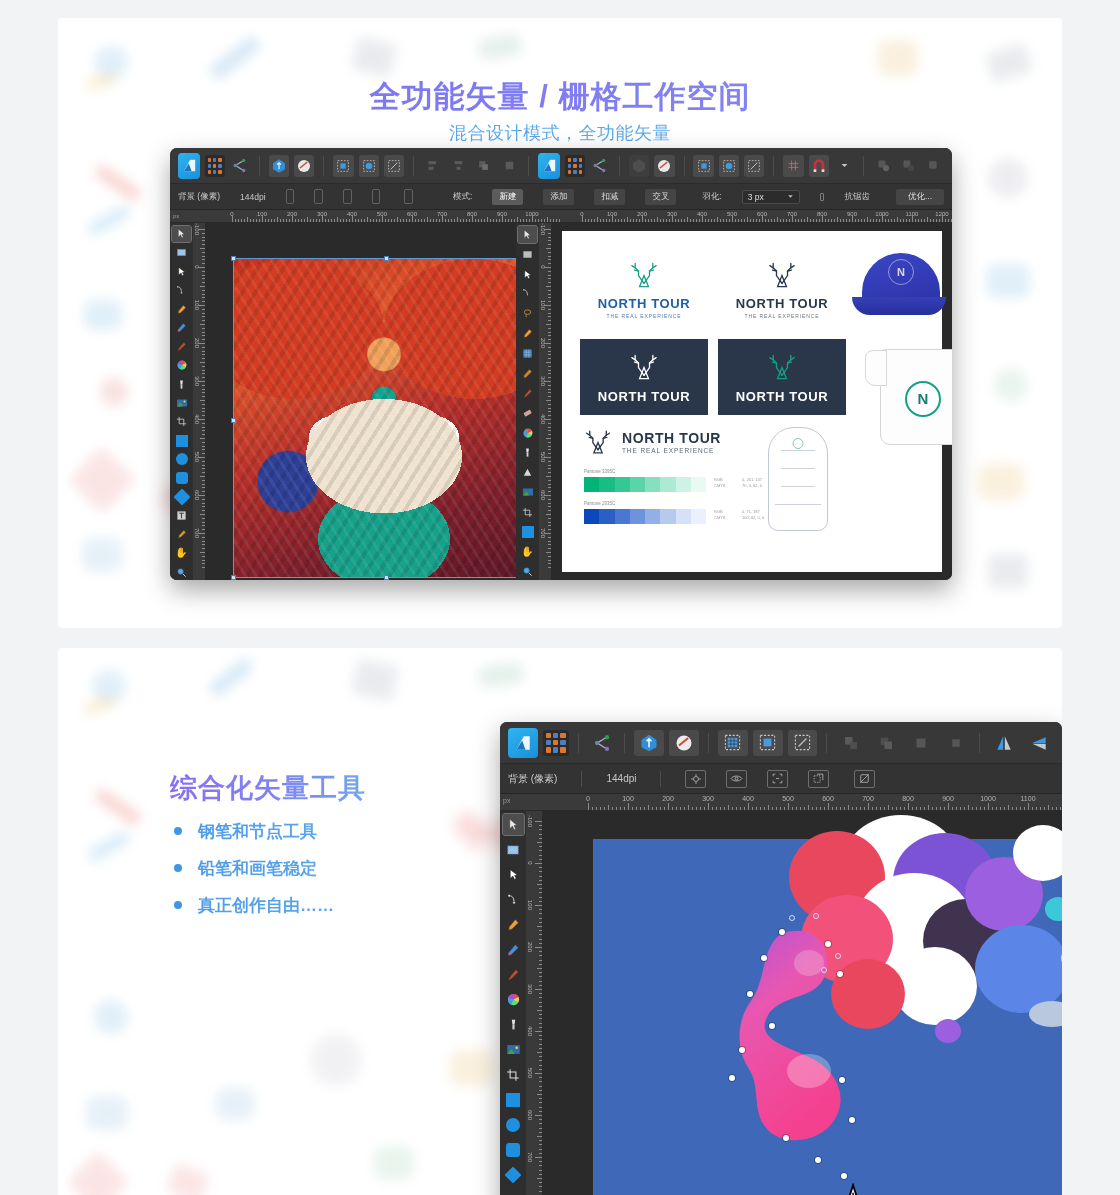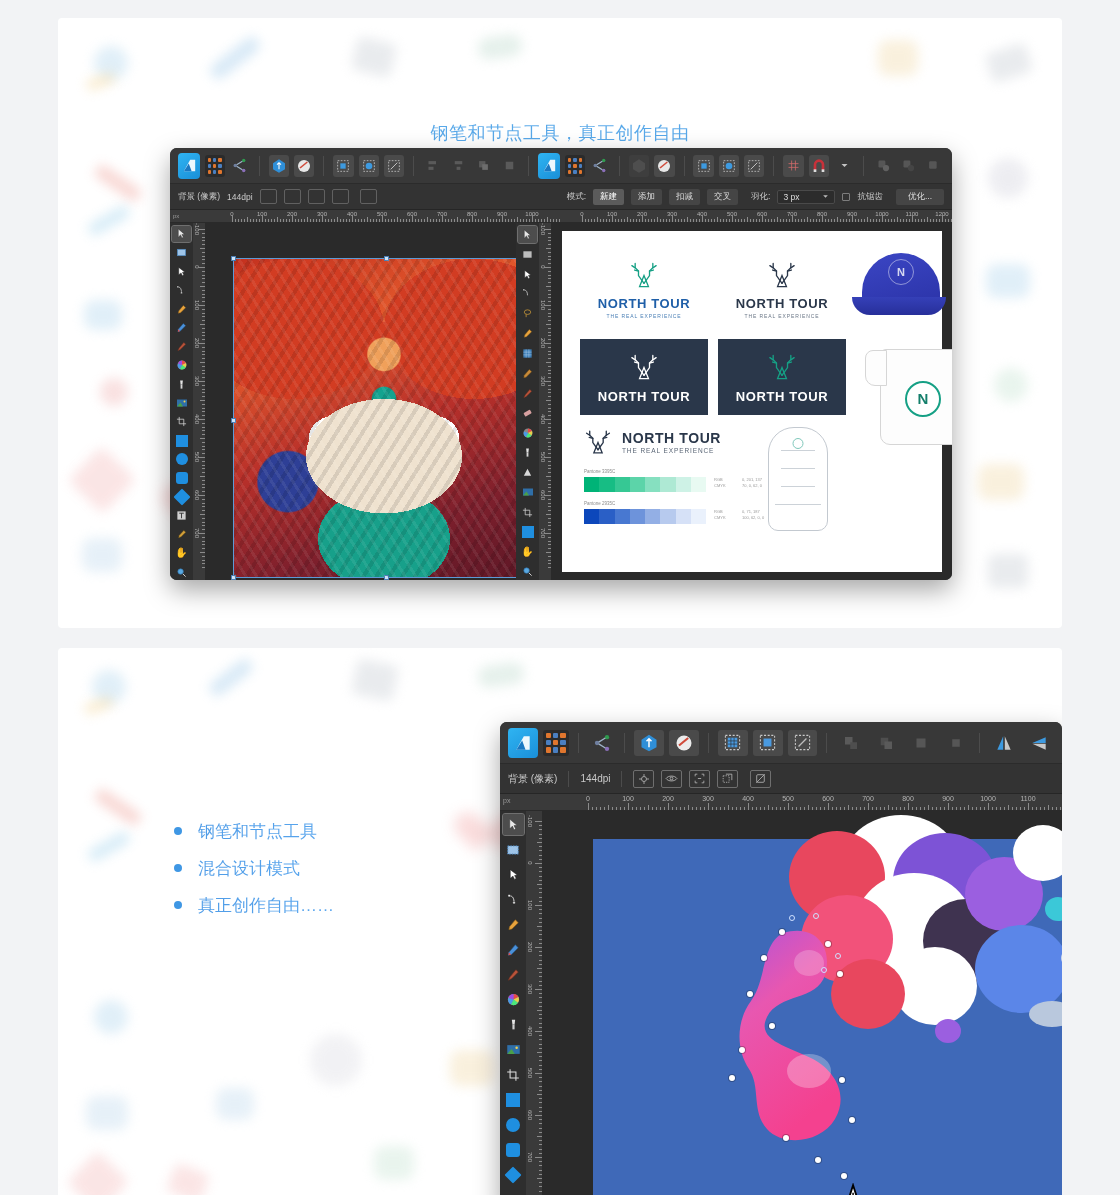--- a/index.html
+++ b/index.html
@@ -56,21 +56,21 @@
     text-align: center; font-size: 18px; letter-spacing: .5px;
     background: linear-gradient(90deg,#5aa9e8 0%, #55a7ea 100%);
     -webkit-background-clip: text; background-clip: text; color: transparent;
   }
   .vec-title {
     position: absolute; left: 112px; top: 122px;
     font-size: 27px; font-weight: bold; letter-spacing: 1px;
     background: linear-gradient(90deg,#8a6ff0 0%, #7f85f2 55%, #6fa6f0 100%);
     -webkit-background-clip: text; background-clip: text; color: transparent;
   }
-  .vec-list { position: absolute; left: 114px; top: 172px; list-style: none; }
+  .vec-list { position: absolute; left: 114px; top: 172px; list-style: none; font-weight: bold; }
   .vec-list li {
     font-size: 17px; margin-bottom: 14px; padding-left: 26px; position: relative;
     background: linear-gradient(90deg,#4d9ae6 0%, #59a6ee 100%);
     -webkit-background-clip: text; background-clip: text; color: transparent;
   }
   .vec-list li:before {
     content: ""; position: absolute; left: 2px; top: 7px;
     width: 8px; height: 8px; border-radius: 50%; background: #3f97e4;
   }
 
@@ -84,21 +84,21 @@
   #app-hero  { left: 112px; top: 130px; width: 782px; height: 432px; border-radius: 7px; }
   #app-vector{ left: 442px; top: 74px; width: 562px; height: 486px; border-radius: 7px 7px 0 0; }
 
   .toolbar-row {
     height: 36px; background: #383838;
     display: flex; align-items: center; gap: 5px; padding: 0 8px;
     border-bottom: 1px solid #2b2b2b;
   }
   .ctx-row {
     height: 26px; background: #333333;
-    display: flex; align-items: center; gap: 7px; padding: 0 8px;
+    display: flex; align-items: center; gap: 20px; padding: 0 8px;
     border-bottom: 1px solid #262626;
     font-size: 8.5px; color: #c9c9c9; white-space: nowrap;
   }
   .tb-sep { width: 1px; height: 20px; background: #4c4c4c; margin: 0 4px; }
 
   .tb-btn {
     width: 24px; height: 22px; border-radius: 3px;
     display: flex; align-items: center; justify-content: center;
     background: transparent; position: relative;
   }
@@ -273,21 +273,22 @@
       <span class="wm sq" style="left:20px;  top:438px; width:48px; height:48px; background:#f6c6c6; transform:rotate(44deg);"></span>
       <span class="wm rr" style="left:24px;  top:520px; width:40px; height:34px; background:#c9dff0;"></span>
       <span class="wm ci" style="left:930px; top:140px; width:40px; height:40px; background:#d9d9e2;"></span>
       <span class="wm rr" style="left:928px; top:246px; width:44px; height:34px; background:#bcdcf0;"></span>
       <span class="wm ci" style="left:936px; top:350px; width:34px; height:34px; background:#cfe8d9;"></span>
       <span class="wm rr" style="left:920px; top:446px; width:46px; height:36px; background:#f3dfb5;"></span>
       <span class="wm sq" style="left:930px; top:536px; width:40px; height:34px; background:#cfd4da;"></span>
       <span class="wm heart" style="left:112px; top:468px;"></span>
     </div>
 
-    <div class="hero-sub">钢笔和节点工具，真正创作自由</div>
+    <div class="hero-title">全功能矢量 / 栅格工作空间</div>
+    <div class="hero-sub">混合设计模式，全功能矢量</div>
 
     <div class="app" id="app-hero">
 
       <div class="toolbar-row">
         <div class="logo-btn">
           <svg width="17" height="17" viewBox="0 0 24 24">
               <path d="M4 20 L13 4 L20 4 L20 20 Z" fill="#ffffff" opacity=".92"></path>
               <path d="M4 20 L11 9 L15 20 Z" fill="#1a78c2"></path>
             </svg>
         </div>
@@ -1342,23 +1343,24 @@
       <span class="wm ci" style="left:36px;  top:352px; width:34px; height:34px; background:#bcdcf0;"></span>
       <span class="wm rr" style="left:28px;  top:448px; width:42px; height:34px; background:#c9dff0;"></span>
       <span class="wm sq" style="left:18px;  top:512px; width:44px; height:44px; background:#f6c6c6; transform:rotate(44deg);"></span>
       <span class="wm rr" style="left:392px; top:402px; width:44px; height:36px; background:#f3dfb5;"></span>
       <span class="wm ci" style="left:252px; top:386px; width:52px; height:52px; background:#e2e2e8;"></span>
       <span class="wm rr" style="left:158px; top:440px; width:38px; height:32px; background:#c9dff0;"></span>
       <span class="wm sq" style="left:112px; top:520px; width:36px; height:30px; background:#f6c6c6; transform:rotate(22deg);"></span>
       <span class="wm rr" style="left:316px; top:498px; width:40px; height:34px; background:#cfe8d9;"></span>
     </div>
 
+    <div class="vec-title">综合化矢量工具</div>
     <ul class="vec-list">
       <li>钢笔和节点工具</li>
-      <li>混合设计模式</li>
+      <li>铅笔和画笔稳定</li>
       <li>真正创作自由……</li>
     </ul>
 
     <div class="app" id="app-vector">
 
       <div class="toolbar-row" style="height:42px">
         <div class="logo-btn" style="width:30px;height:30px">
           <svg width="20" height="20" viewBox="0 0 24 24">
               <path d="M4 20 L13 4 L20 4 L20 20 Z" fill="#ffffff" opacity=".92"></path>
               <path d="M4 20 L11 9 L15 20 Z" fill="#1a78c2"></path>

